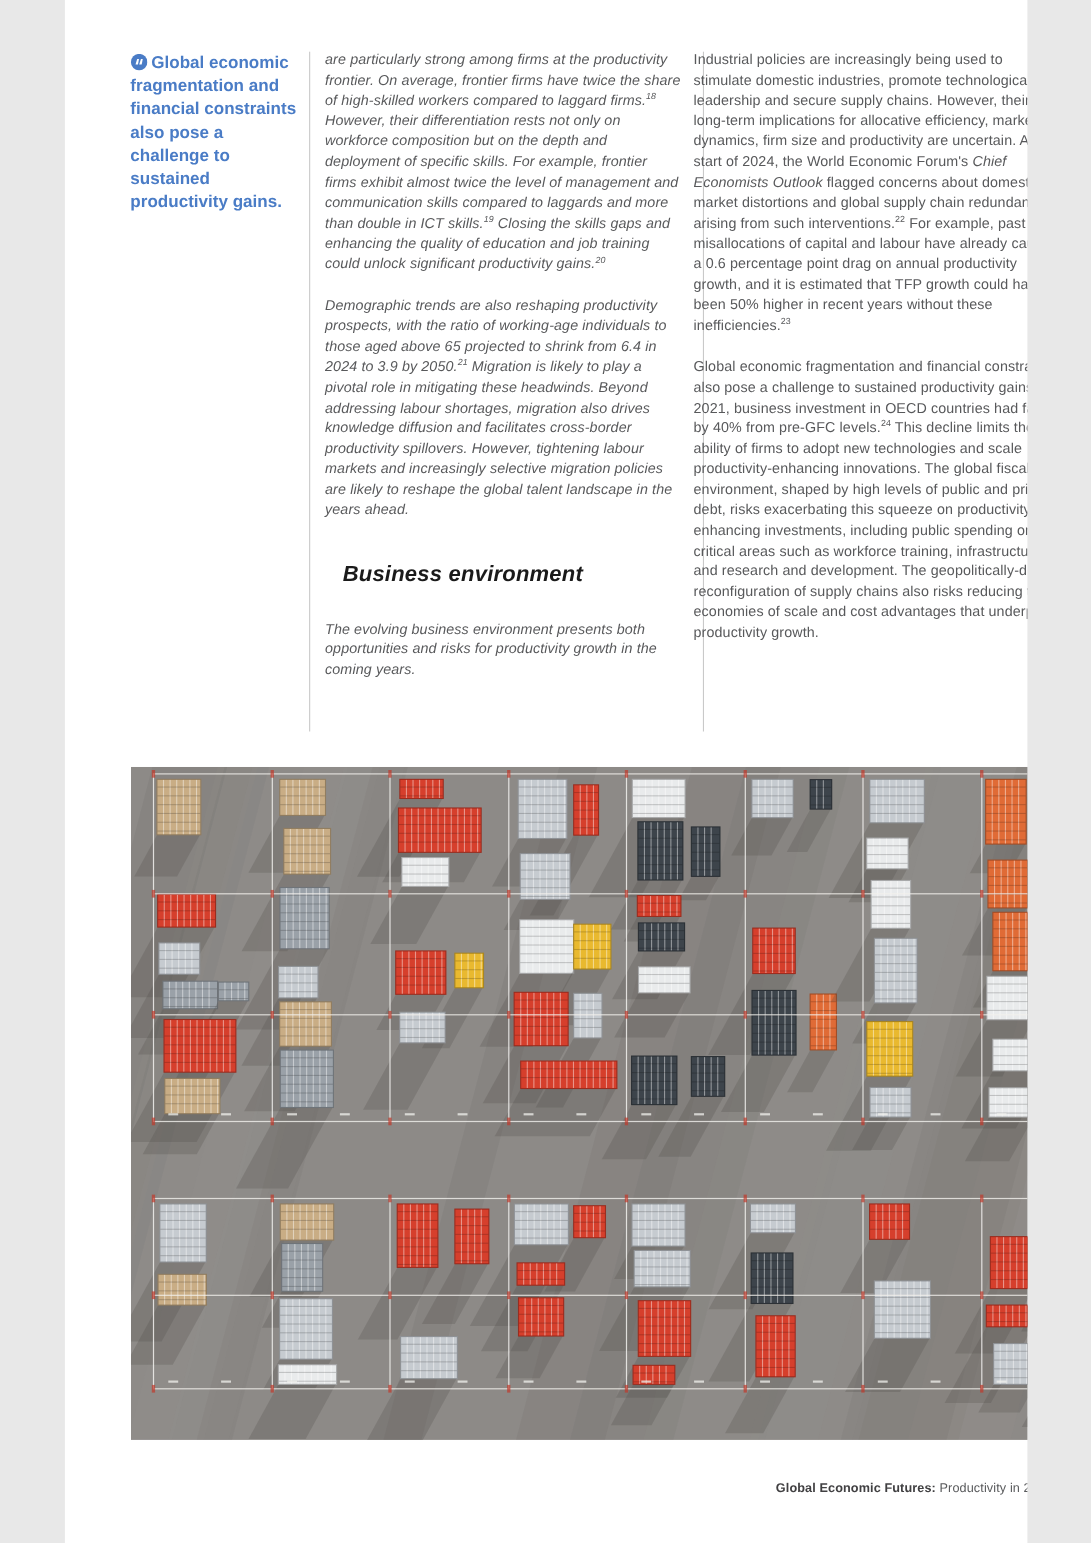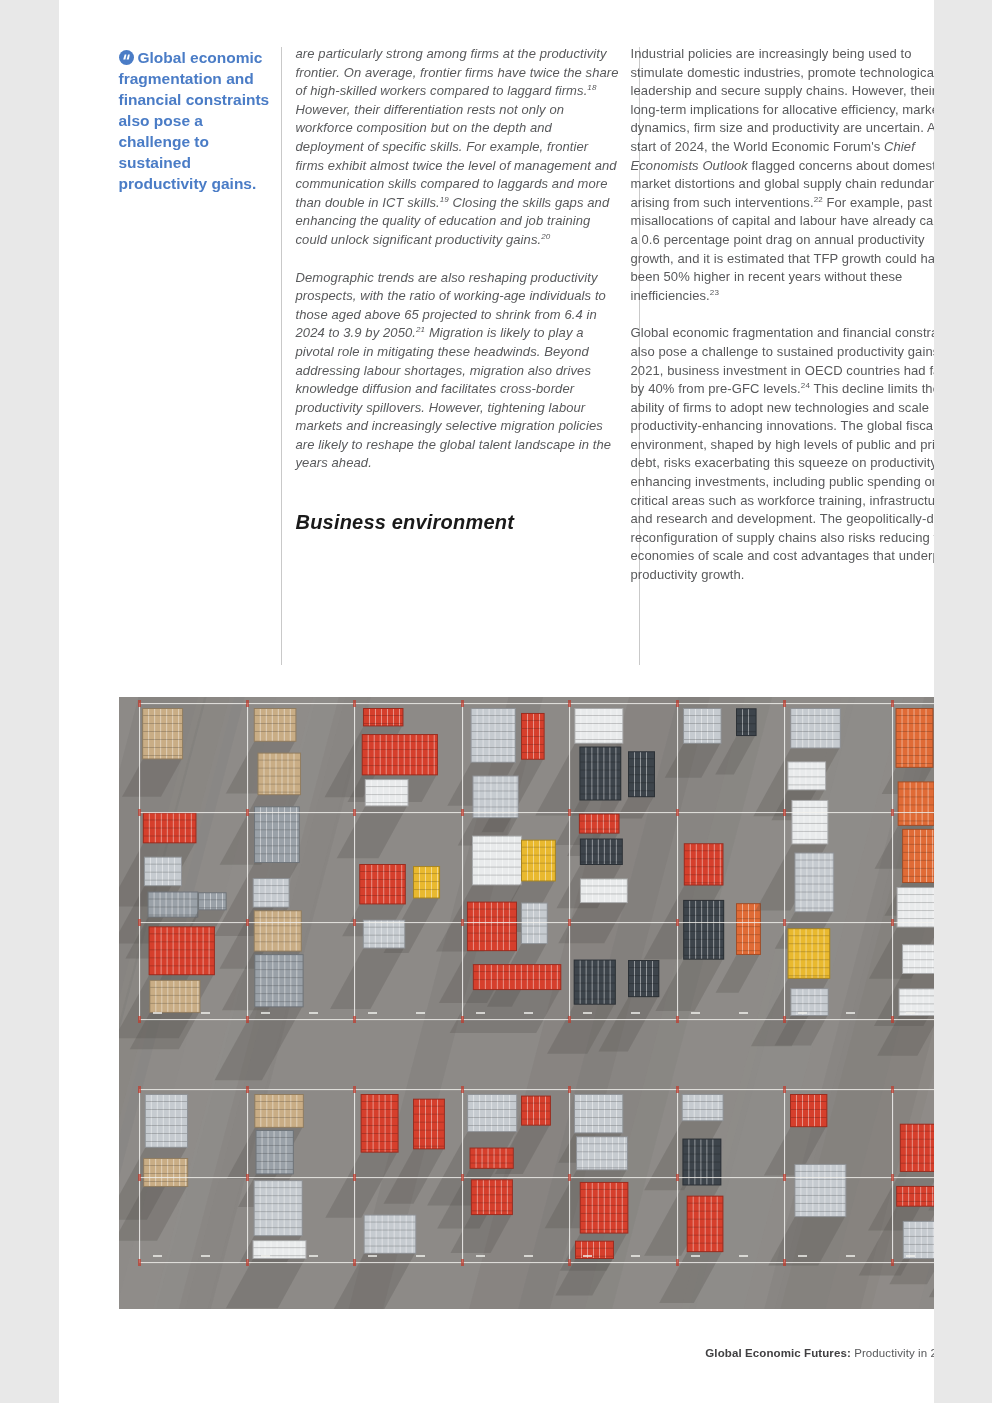--- a/index.html
+++ b/index.html
@@ -30,21 +30,21 @@
     letter-spacing:0.1px;
   }
   .col-1 { left:237px; width:325px;font-style:italic; }
   .col-2 { left:572px; width:336px; }
   .textcol p { margin-bottom:19px; }
   .textcol sup { font-size:0.62em; line-height:0; vertical-align:super; }
   .textcol em { font-style:italic; }
   .section-heading {
     font-size:20px; font-weight:700; color:#1a1a1a;
     letter-spacing:0.2px;
-    margin:40px 0 31px 0;
+    margin:40px 0 31px 16px;
   }
   
   .photo {
     position:absolute; left:60px; top:697px; width:871px; height:612px;
     overflow:hidden;
   }
   .photo svg { display:block; width:871px; height:612px; }
   
   .footer {
     position:absolute; left:60px; top:1347px; width:871px;
@@ -67,20 +67,21 @@
         </svg></span><span>Global economic fragmentation and financial constraints also pose a challenge to sustained productivity gains.</span>
   </aside>
 
   <div class="vrule vrule-1"></div>
   <div class="vrule vrule-2"></div>
 
   <div class="textcol col-1">
     <p><span>are particularly strong among firms at the productivity frontier. On average, frontier firms have twice the share of high-skilled workers compared to laggard firms.</span><sup>18</sup><span> However, their differentiation rests not only on workforce composition but on the depth and deployment of specific skills. For example, frontier firms exhibit almost twice the level of management and communication skills compared to laggards and more than double in ICT skills.</span><sup>19</sup><span> Closing the skills gaps and enhancing the quality of education and job training could unlock significant productivity gains.</span><sup>20</sup></p>
     <p><span>Demographic trends are also reshaping productivity prospects, with the ratio of working-age individuals to those aged above 65 projected to shrink from 6.4 in 2024 to 3.9 by 2050.</span><sup>21</sup><span> Migration is likely to play a pivotal role in mitigating these headwinds. Beyond addressing labour shortages, migration also drives knowledge diffusion and facilitates cross-border productivity spillovers. However, tightening labour markets and increasingly selective migration policies are likely to reshape the global talent landscape in the years ahead.</span></p>
     <h2 class="section-heading">Business environment</h2>
+    <p>The evolving business environment presents both opportunities and risks for productivity growth in the coming years.</p>
   </div>
 
   <div class="textcol col-2">
     <p><span>Industrial policies are increasingly being used to stimulate domestic industries, promote technological leadership and secure supply chains. However, their long-term implications for allocative efficiency, market dynamics, firm size and productivity are uncertain. At the start of 2024, the World Economic Forum's </span><em>Chief Economists Outlook</em><span> flagged concerns about domestic market distortions and global supply chain redundancies arising from such interventions.</span><sup>22</sup><span> For example, past misallocations of capital and labour have already caused a 0.6 percentage point drag on annual productivity growth, and it is estimated that TFP growth could have been 50% higher in recent years without these inefficiencies.</span><sup>23</sup></p>
     <p><span>Global economic fragmentation and financial constraints also pose a challenge to sustained productivity gains. By 2021, business investment in OECD countries had fallen by 40% from pre-GFC levels.</span><sup>24</sup><span> This decline limits the ability of firms to adopt new technologies and scale productivity-enhancing innovations. The global fiscal environment, shaped by high levels of public and private debt, risks exacerbating this squeeze on productivity-enhancing investments, including public spending on critical areas such as workforce training, infrastructure and research and development. The geopolitically-driven reconfiguration of supply chains also risks reducing the economies of scale and cost advantages that underpin productivity growth.</span></p>
   </div>
 
   <figure class="photo">
     <svg xmlns="http://www.w3.org/2000/svg" role="img" viewBox="0 0 871 612" aria-label="Aerial top-down view of a logistics yard with white-marked bays holding stacked pallets and containers in grey, red, yellow, white and tan on asphalt with long diagonal shadows">
         <rect x="0" y="0" width="871" height="612" fill="#8d8a87"></rect>

